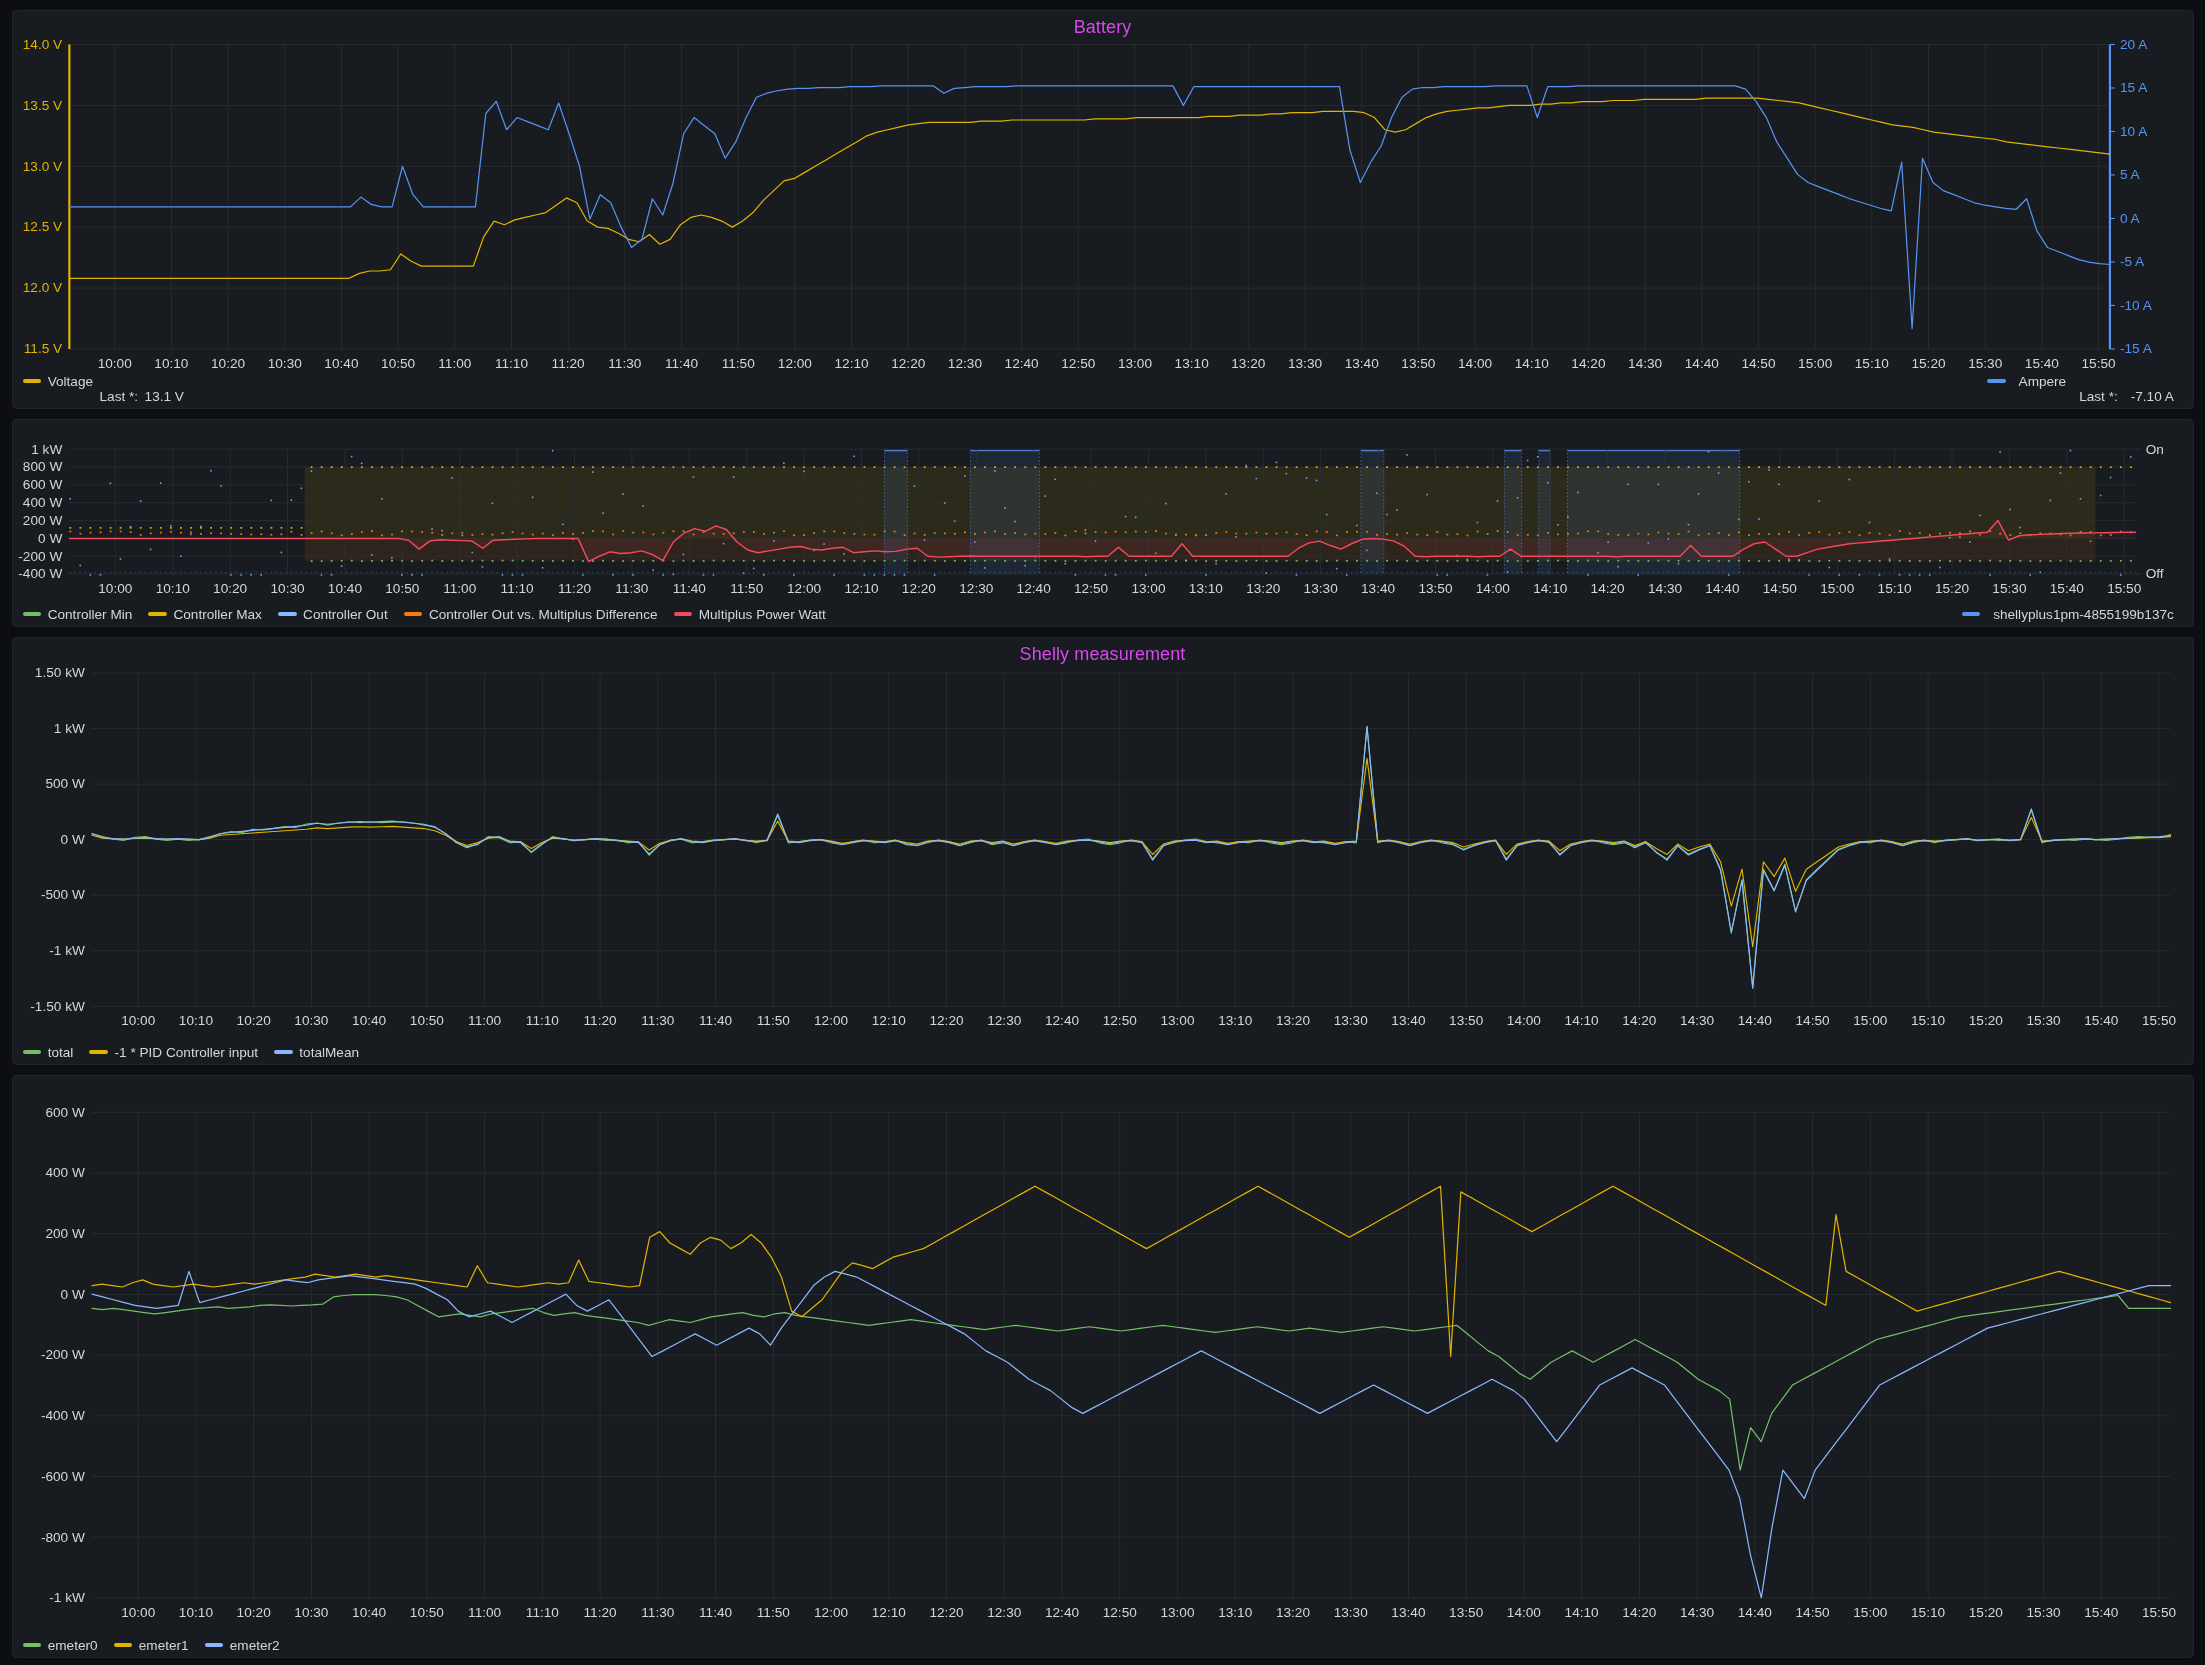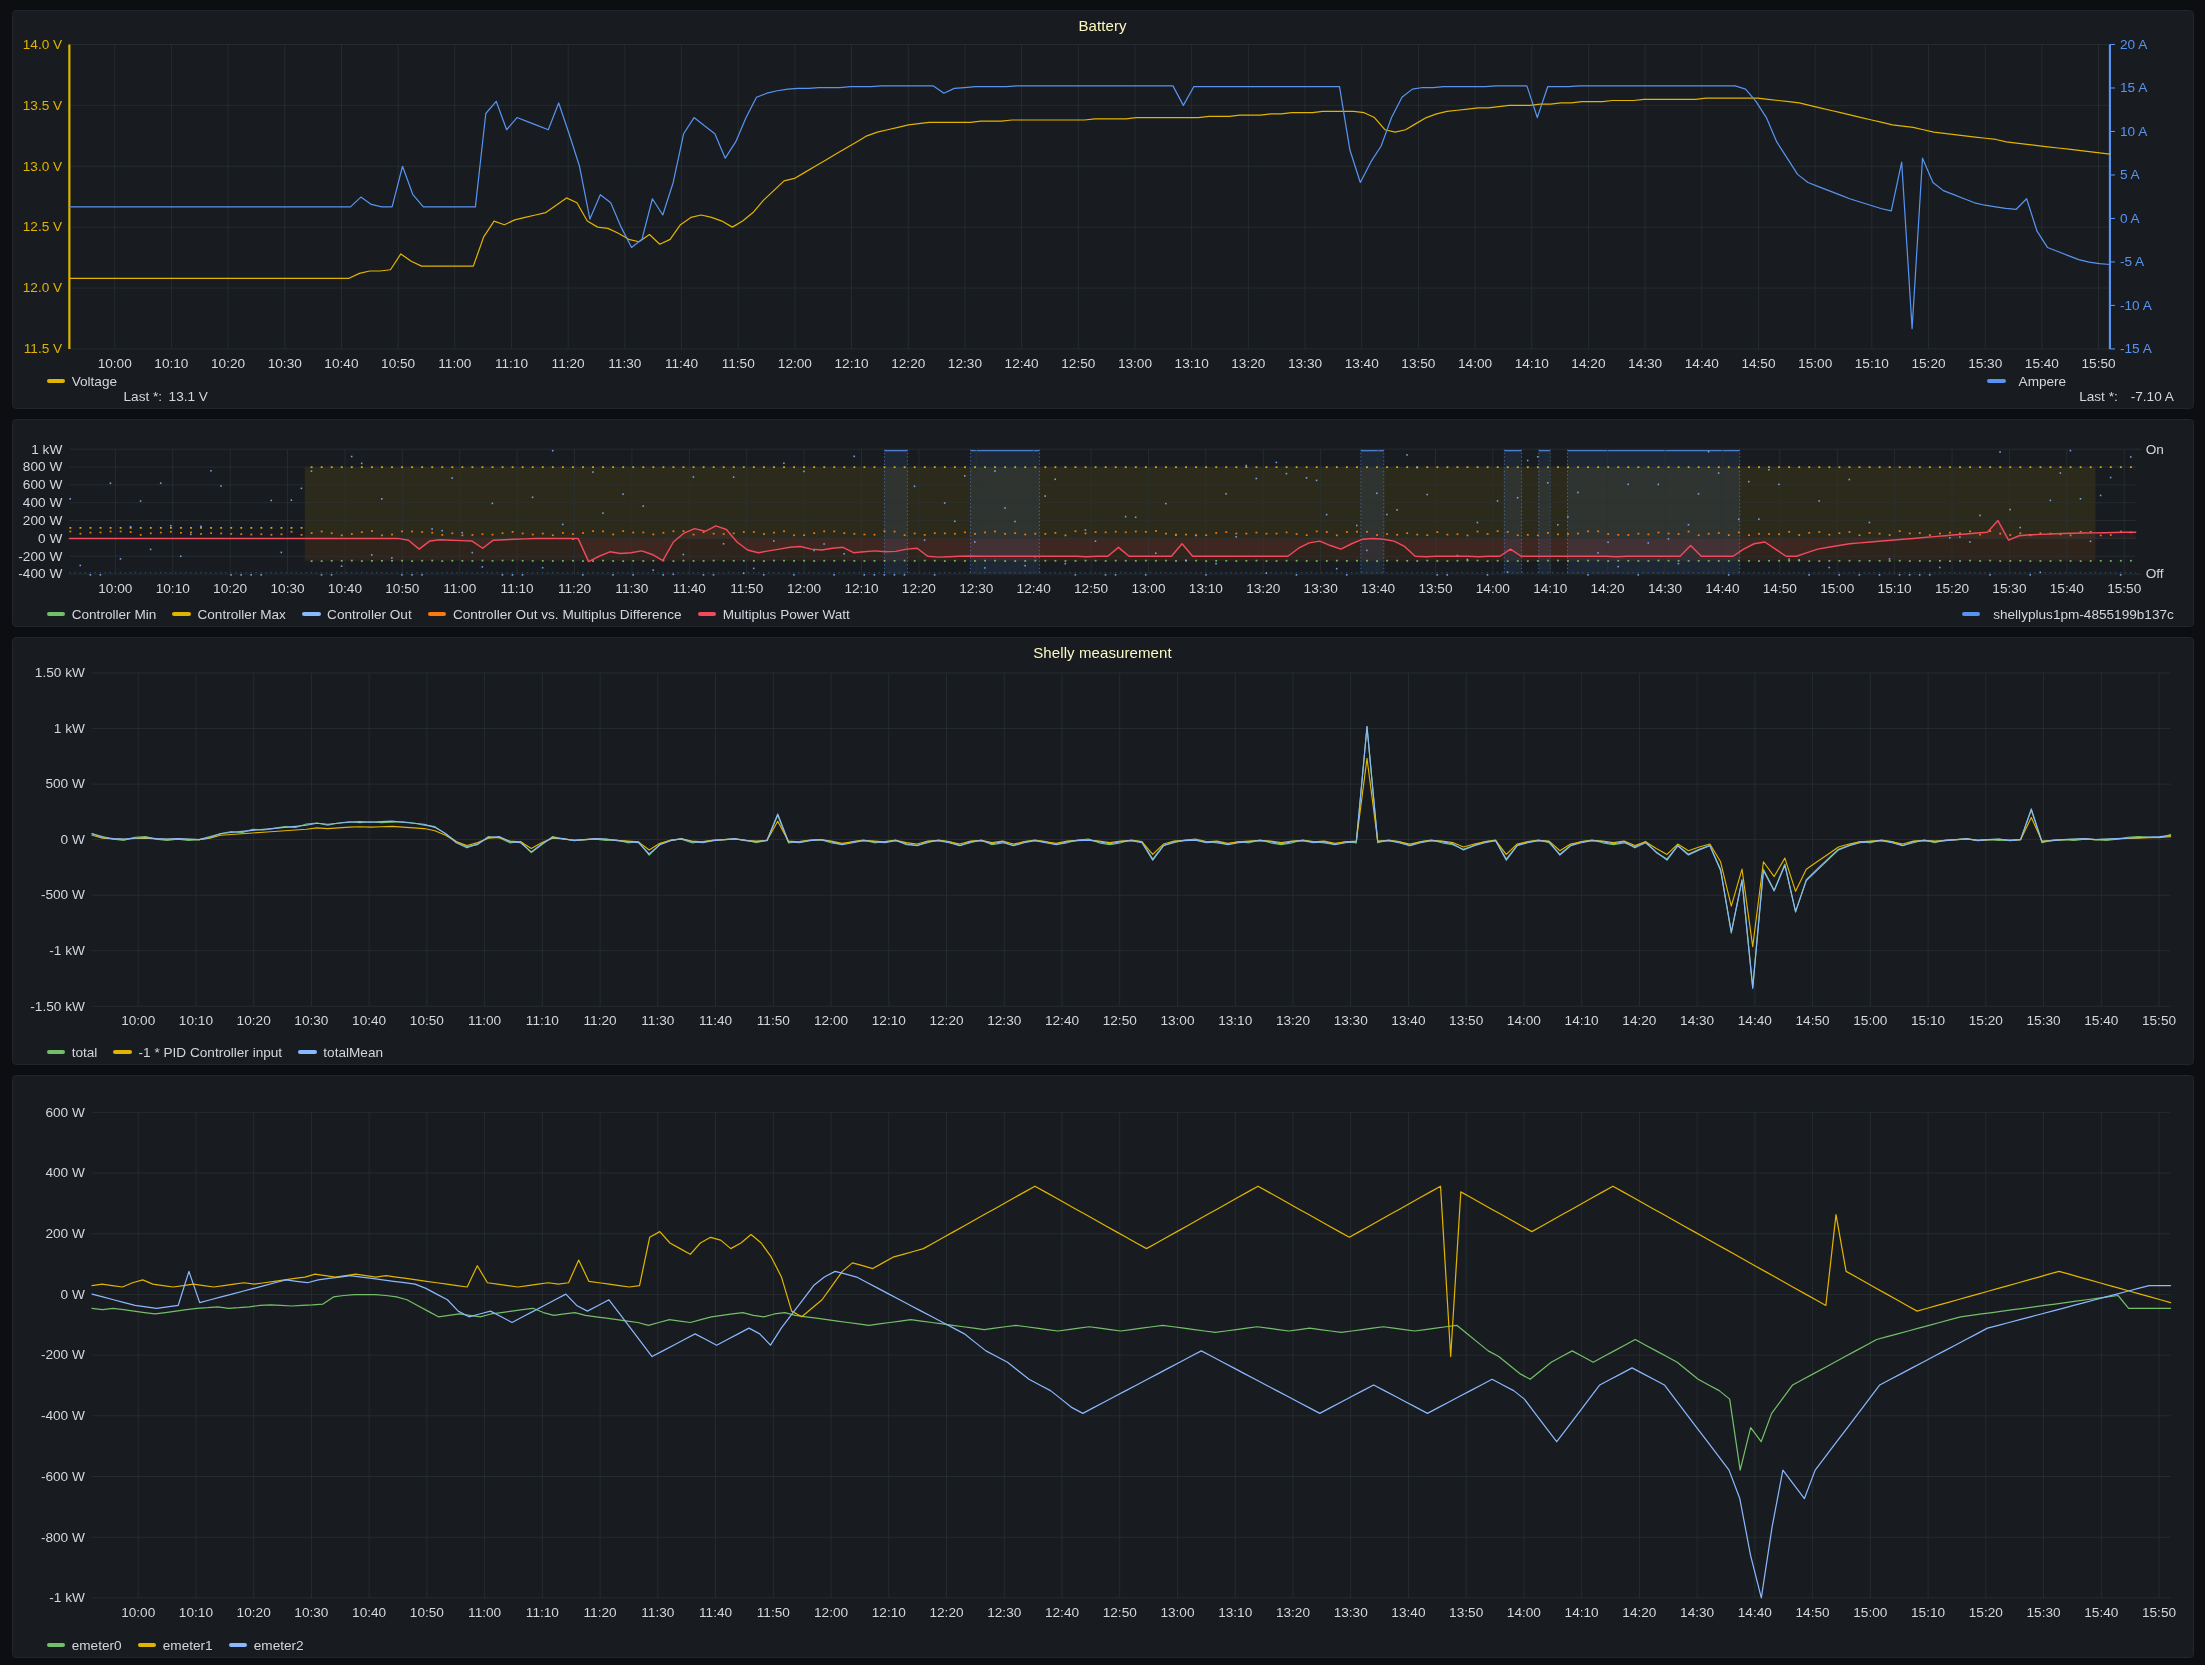--- a/index.html
+++ b/index.html
@@ -1,22 +1,22 @@
 <!DOCTYPE html>
 <html style="font-size:11.5px"><head>
 <meta charset="utf-8">
 <style>
   html,body{margin:0;padding:0;background:#0d0e11;}
   body{width:2205px;height:1665px;font-family:"Liberation Sans",sans-serif;overflow:hidden;}
   .dash{width:2205px;height:1665px;box-sizing:border-box;padding:10px 11.5px 0 11.5px;display:flex;flex-direction:column;gap:10px;}
   .panel{background:#181b1f;border:0.7px solid #22252b;border-radius:4.3px;position:relative;box-sizing:border-box;}
-  .panel-title{position:absolute;top:5.7px;left:0;right:0;text-align:center;color:#fef9c3;font-size:15px;font-weight:500;letter-spacing:0.1px;}
+  .panel-title{position:absolute;top:5.7px;left:0;right:0;text-align:center;color:#d946ef;font-size:18px;font-weight:500;letter-spacing:0.1px;}
   .plotwrap{position:absolute;left:0;right:0;top:21.5px;bottom:0;}
   svg{display:block;overflow:visible;}
-  .legend{position:absolute;left:0;right:0;bottom:4.3px;display:flex;align-items:center;gap:16px;font-size:13.6px;color:#d3d6db;padding:0 34px;box-sizing:border-box;}
+  .legend{position:absolute;left:0;right:0;bottom:4.3px;display:flex;align-items:center;gap:16px;font-size:13.6px;color:#d3d6db;padding:0 10px;box-sizing:border-box;}
   .legend.center-left{justify-content:flex-start;}
   .legend-item{display:flex;align-items:center;gap:6.5px;white-space:nowrap;}
   .legend-item .swatch{display:inline-block;width:18.7px;height:4.3px;border-radius:2.2px;}
   .legend-right{position:absolute;right:18.7px;bottom:4.3px;display:flex;align-items:center;gap:13px;font-size:13.6px;color:#d3d6db;white-space:nowrap;}
   .lastval{color:#d3d6db;margin-top:30px;}
 </style>
 </head>
 <body>
 
 <div class="dash">

